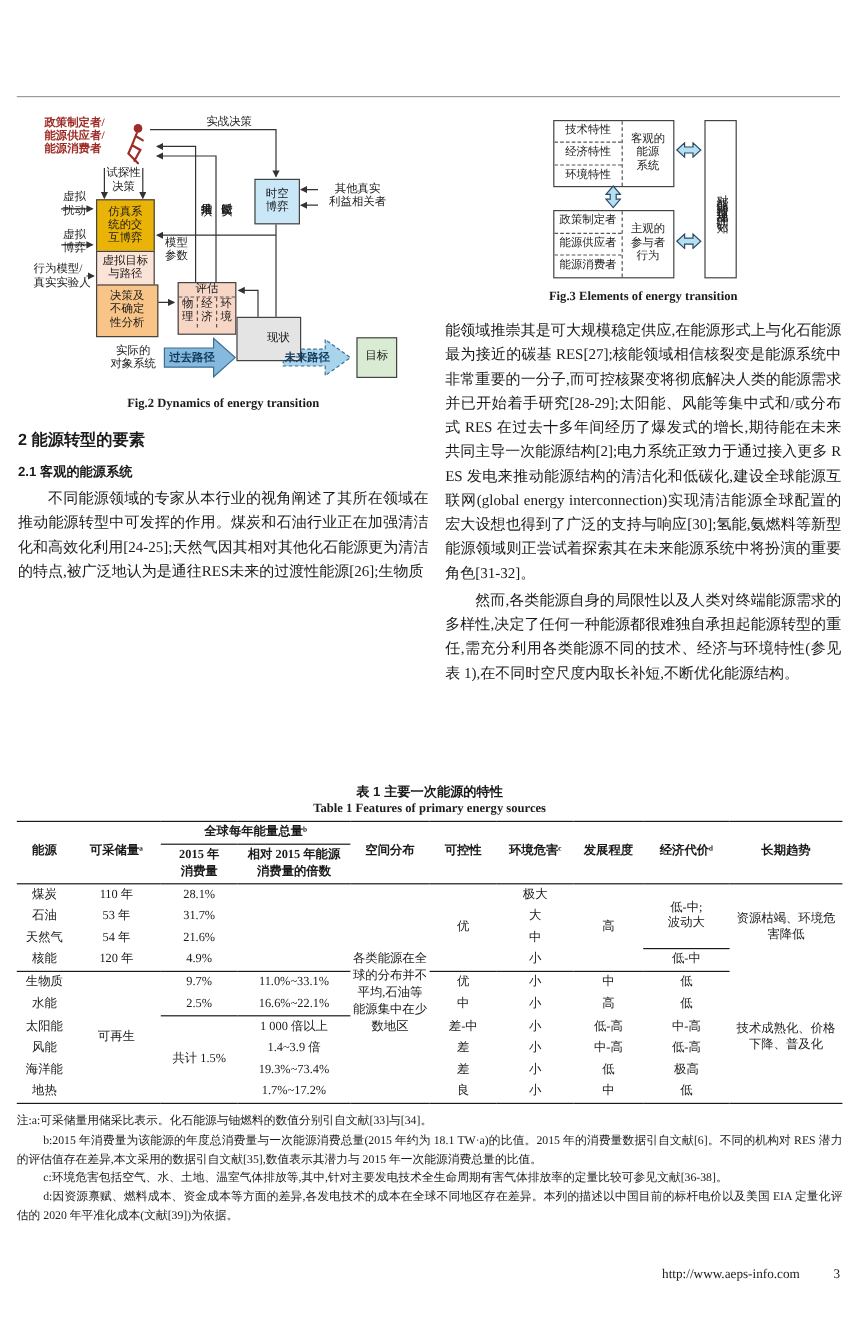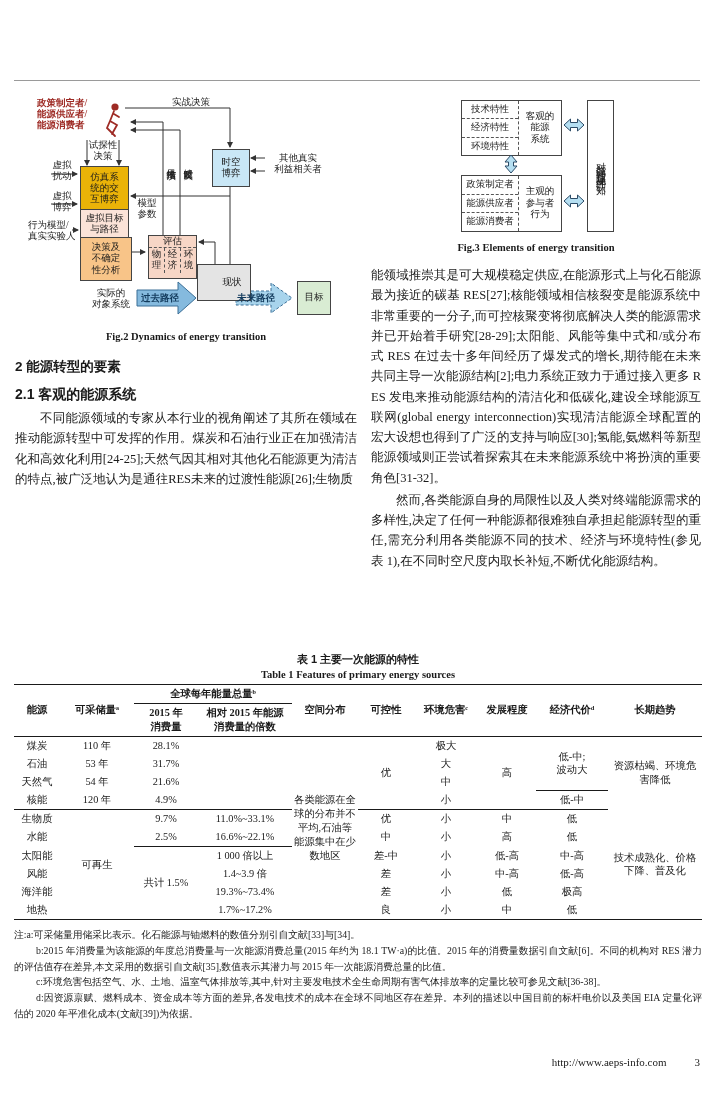--- a/index.html
+++ b/index.html
@@ -9,21 +9,21 @@
   .vt{writing-mode:vertical-rl;text-orientation:upright;}
   
   .running{position:absolute;top:60px;left:15px;width:685px;text-align:right;font-size:10.5px;letter-spacing:.5px;}
   .hrule{position:absolute;top:80px;left:14px;width:686px;border-top:1px solid #9a9a9a;}
   
   .colL{position:absolute;left:15px;top:92px;width:342px;}
   .colR{position:absolute;left:371px;top:92px;width:330px;}
   p.body{font-size:12.5px;line-height:1.62;text-align:justify;margin:0 0 2px 0;word-break:break-all;}
   p.ind{text-indent:2em;}
   .h2{font-family:"Liberation Sans","DejaVu Sans",sans-serif;font-weight:bold;font-size:13.5px;margin:16px 0 10px 0;}
-  .h21{font-family:"Liberation Sans","DejaVu Sans",sans-serif;font-weight:bold;font-size:14px;margin:5px 0 4px 0;}
+  .h21{font-family:"Liberation Sans","DejaVu Sans",sans-serif;font-weight:bold;font-size:11px;margin:5px 0 4px 0;}
   .capzh{font-family:"Liberation Sans","DejaVu Sans",sans-serif;font-weight:bold;font-size:11px;text-align:center;margin-top:4px;}
   .capen{font-weight:bold;font-size:10.5px;text-align:center;margin-top:2px;}
   
   .fig2{position:relative;width:345px;height:237px;font-size:9.5px;line-height:1.18;}
   .fig2 .lbl{position:absolute;text-align:center;}
   .fig2 .box{position:absolute;border:1px solid #444;display:flex;align-items:center;justify-content:center;text-align:center;}
   .bx-pink{background:#eab308;}
   .bx-pink2{background:#fbe3d8;}
   .bx-orange{background:#f8c488;}
   .bx-blue{background:#c9e7f6;}

